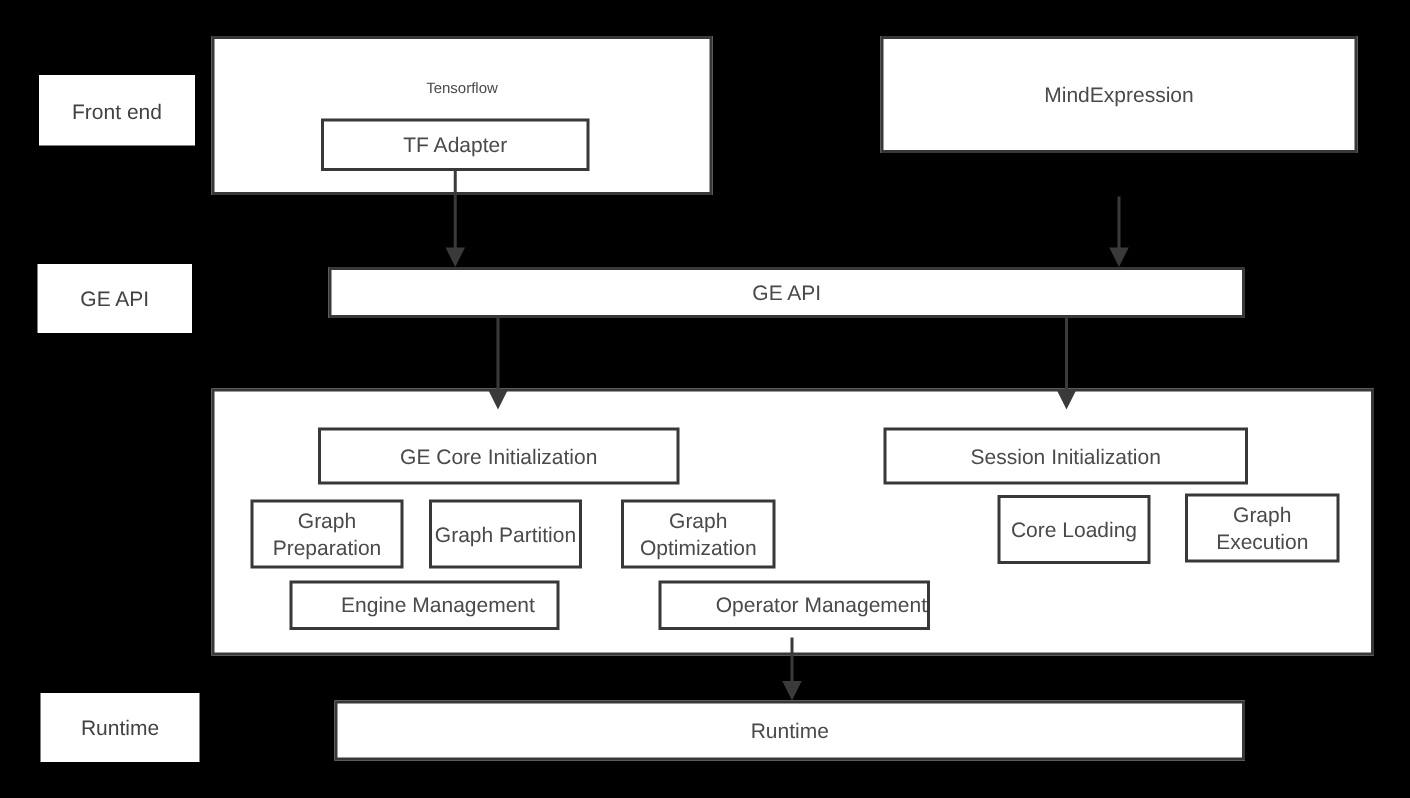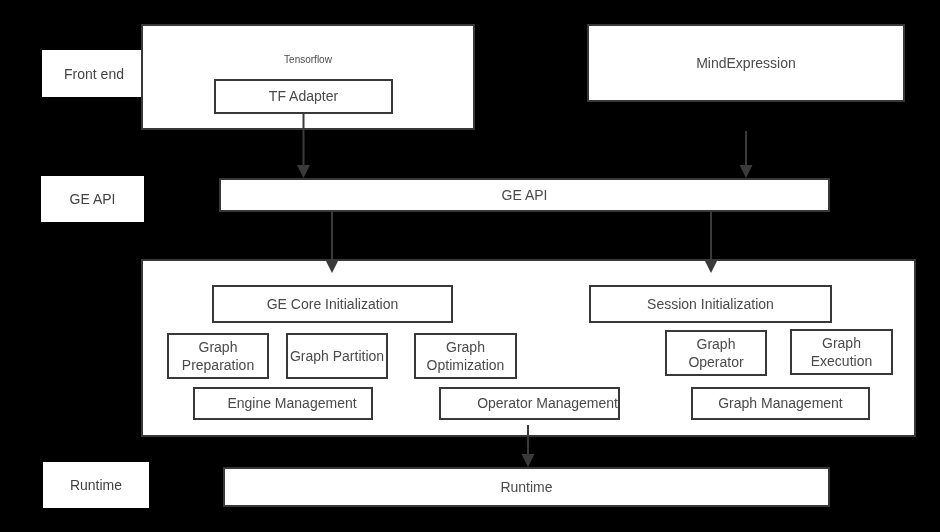--- a/index.html
+++ b/index.html
@@ -35,21 +35,20 @@
   }
   .rail-label{
     position:absolute;
     background:var(--box-fill);
     box-sizing:border-box;
     display:flex;
     align-items:center;
     justify-content:center;
     font-size:14px;
     color:#424242;
-    margin-left:16px;
   }
   .frame-label{
     position:absolute;
     left:0;right:0;
     text-align:center;
     font-size:10px;
   }
   #arrow-layer{
     position:absolute;
     left:0;top:0;
@@ -102,34 +101,31 @@
     <div class="box center" style="left:24px;top:72px;width:102px;height:46px;">
       <span>Graph Preparation</span>
     </div>
     <div class="box center" style="left:143px;top:72px;width:102px;height:46px;">
       <span>Graph Partition</span>
     </div>
     <div class="box center" style="left:271px;top:72px;width:103px;height:46px;">
       <span>Graph Optimization</span>
     </div>
     <div class="box center" style="left:522px;top:69px;width:102px;height:46px;">
-      <span>Graph Operator</span>
+      <span>Core Loading</span>
     </div>
     <div class="box center" style="left:647px;top:68px;width:103px;height:46px;">
       <span>Graph Execution</span>
     </div>
 
     <div class="box center" style="left:50px;top:126px;width:180px;height:33px;padding-left:18px;">
       <span>Engine Management</span>
     </div>
     <div class="box center" style="left:296px;top:126px;width:181px;height:33px;justify-content:flex-end;">
       <span>Operator Management</span>
-    </div>
-    <div class="box center" style="left:548px;top:126px;width:179px;height:33px;">
-      <span>Graph Management</span>
     </div>
   </div>
 
   <div class="box center" style="left:223px;top:467px;width:607px;height:40px;">
     <span>Runtime</span>
   </div>
 
   <svg id="arrow-layer" viewBox="0 0 940 532" xmlns="http://www.w3.org/2000/svg">
     <g>
       <line class="arrow-line" x1="303.5" y1="114" x2="303.5" y2="166"></line>

